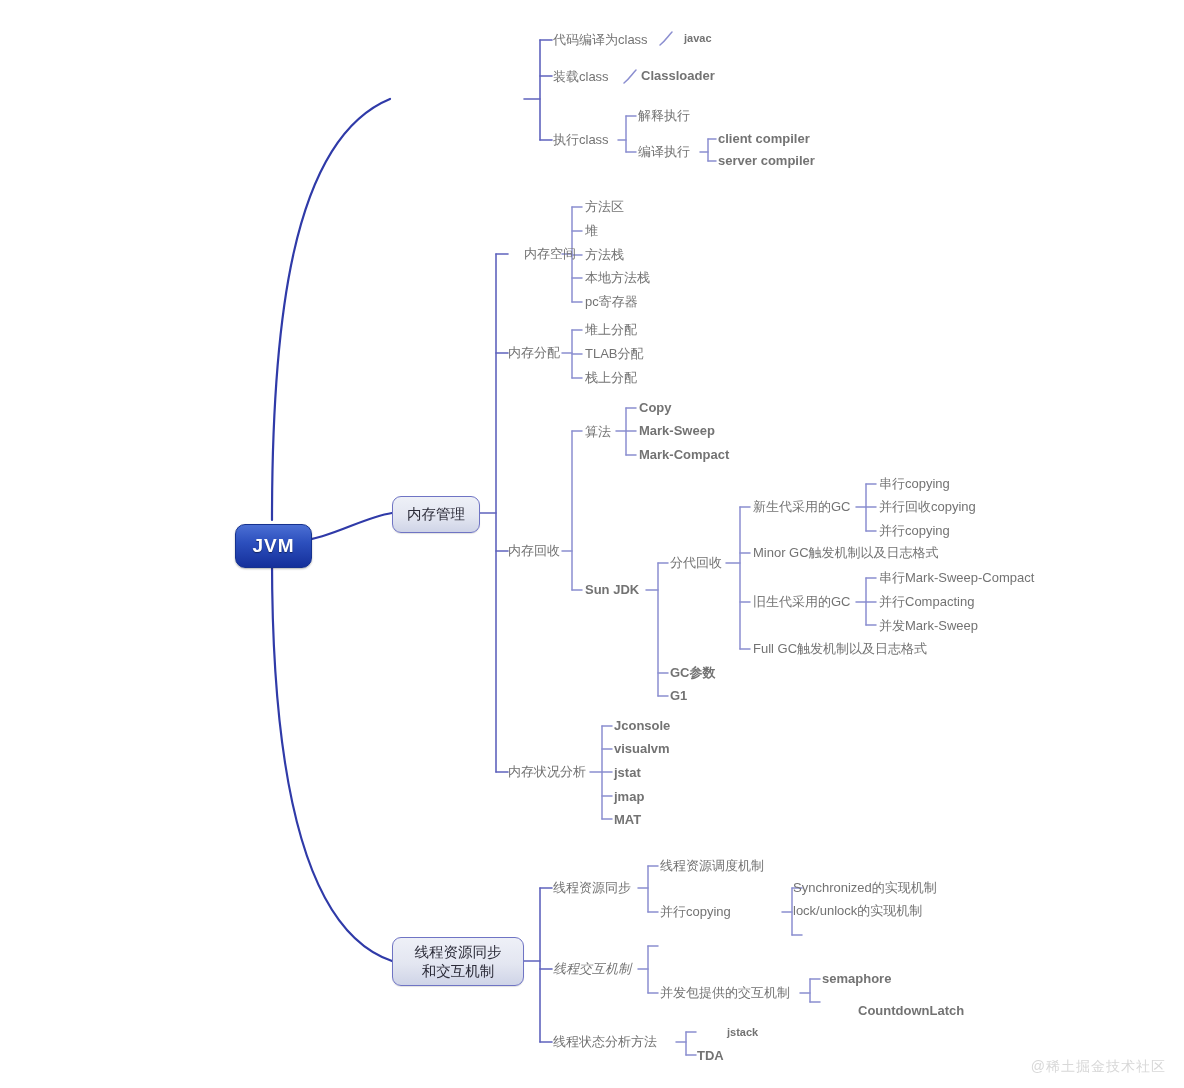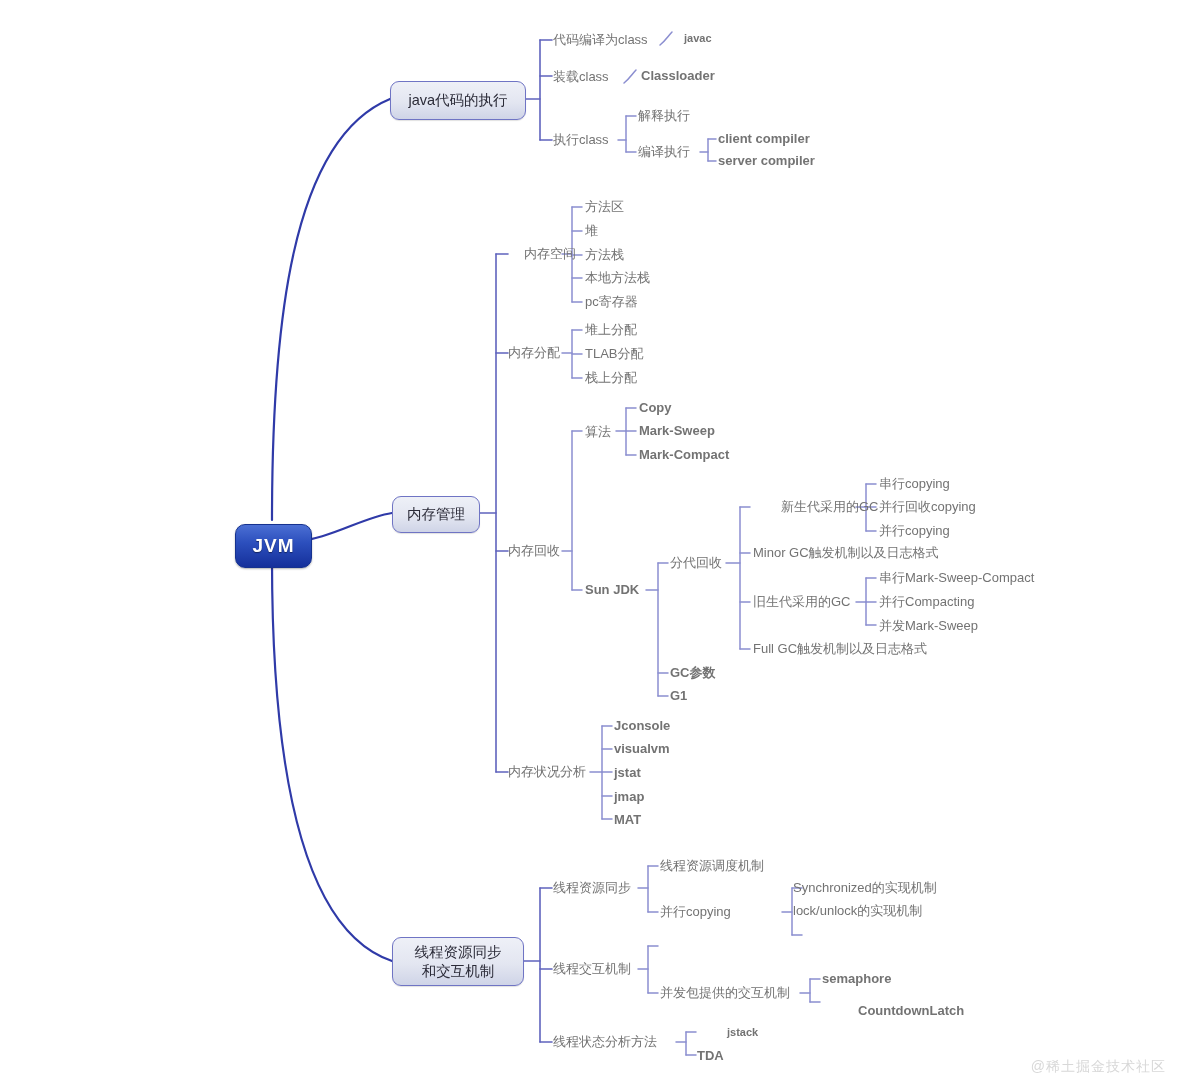--- a/index.html
+++ b/index.html
@@ -203,23 +203,20 @@
       <path d="M 686 1032 V 1055"></path>
       <path d="M 686 1032 H 696"></path>
       <path d="M 686 1055 H 696"></path>
     </g>
   </svg>
 
   <div class="root-node" style="left:235px;top:524px;width:75px;height:42px;">
     <span>JVM</span>
   </div>
 
-  <div class="branch-node" style="left:390px;top:81px;width:134px;height:37px;">
-    <span>java代码的执行</span>
-  </div>
 
   <div class="leaf" style="left:553px;top:32px;">代码编译为class</div>
   <div class="leaf bold sm" style="left:676px;top:31px;margin-left:8px;">javac</div>
 
   <div class="leaf" style="left:553px;top:69px;">装载class</div>
   <div class="leaf bold" style="left:641px;top:68px;">Classloader</div>
 
   <div class="leaf" style="left:553px;top:132px;">执行class</div>
   <div class="leaf" style="left:638px;top:108px;">解释执行</div>
   <div class="leaf" style="left:638px;top:144px;">编译执行</div>
@@ -246,21 +243,21 @@
 
   <div class="leaf" style="left:585px;top:424px;">算法</div>
   <div class="leaf bold" style="left:639px;top:400px;">Copy</div>
   <div class="leaf bold" style="left:639px;top:423px;">Mark-Sweep</div>
   <div class="leaf bold" style="left:639px;top:447px;">Mark-Compact</div>
 
   <div class="leaf bold" style="left:585px;top:582px;">Sun JDK</div>
 
   <div class="leaf" style="left:670px;top:555px;">分代回收</div>
 
-  <div class="leaf" style="left:753px;top:499px;margin-left:28px;">新生代采用的GC</div>
+  <div class="leaf" style="left:753px;top:499px;">新生代采用的GC</div>
   <div class="leaf" style="left:879px;top:476px;">串行copying</div>
   <div class="leaf" style="left:879px;top:499px;">并行回收copying</div>
   <div class="leaf" style="left:879px;top:523px;">并行copying</div>
 
   <div class="leaf" style="left:753px;top:545px;">Minor GC触发机制以及日志格式</div>
 
   <div class="leaf" style="left:753px;top:594px;">旧生代采用的GC</div>
   <div class="leaf" style="left:879px;top:570px;">串行Mark-Sweep-Compact</div>
   <div class="leaf" style="left:879px;top:594px;">并行Compacting</div>
   <div class="leaf" style="left:879px;top:618px;">并发Mark-Sweep</div>
@@ -281,21 +278,21 @@
     <span>线程资源同步</span>
     <span>和交互机制</span>
   </div>
 
   <div class="leaf" style="left:553px;top:880px;">线程资源同步</div>
   <div class="leaf" style="left:660px;top:858px;">线程资源调度机制</div>
   <div class="leaf" style="left:660px;top:904px;">并行copying</div>
   <div class="leaf" style="left:793px;top:880px;">Synchronized的实现机制</div>
   <div class="leaf" style="left:793px;top:903px;">lock/unlock的实现机制</div>
 
-  <div class="leaf" style="left:553px;top:961px;">线程交互机制</div>
+  <div class="leaf" style="left:553px;top:961px;font-style:italic;">线程交互机制</div>
   <div class="leaf" style="left:660px;top:985px;">并发包提供的交互机制</div>
   <div class="leaf bold" style="left:822px;top:971px;">semaphore</div>
   <div class="leaf bold" style="left:858px;top:994px;margin-top:9px;">CountdownLatch</div>
 
   <div class="leaf" style="left:553px;top:1034px;">线程状态分析方法</div>
   <div class="leaf bold sm" style="left:697px;top:1025px;margin-left:30px;">jstack</div>
   <div class="leaf bold" style="left:697px;top:1048px;">TDA</div>
 
   <div class="watermark">@稀土掘金技术社区</div>
 </div>

